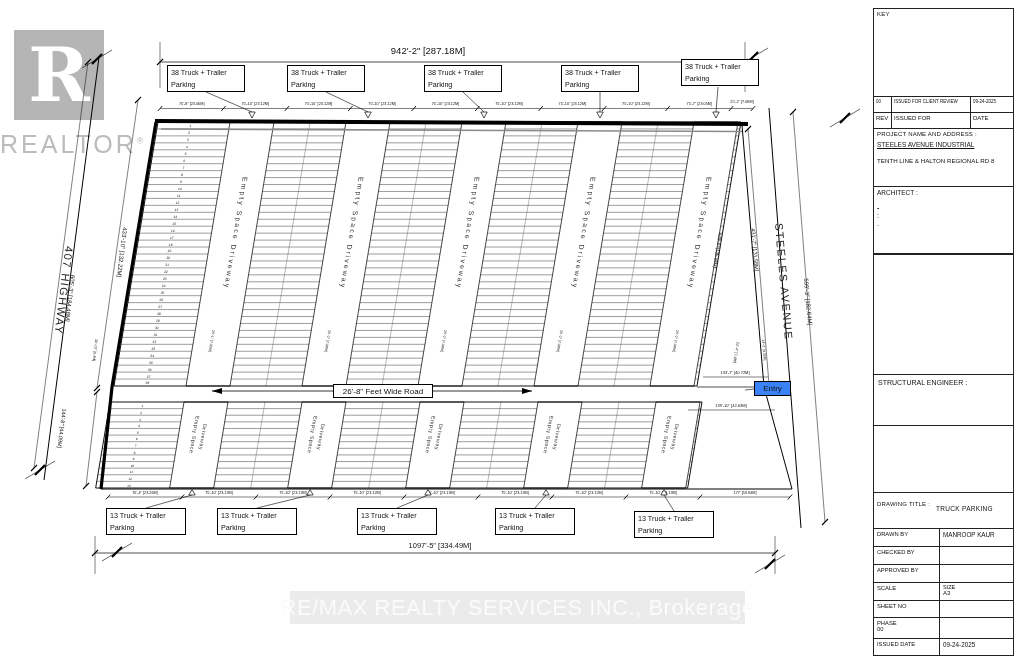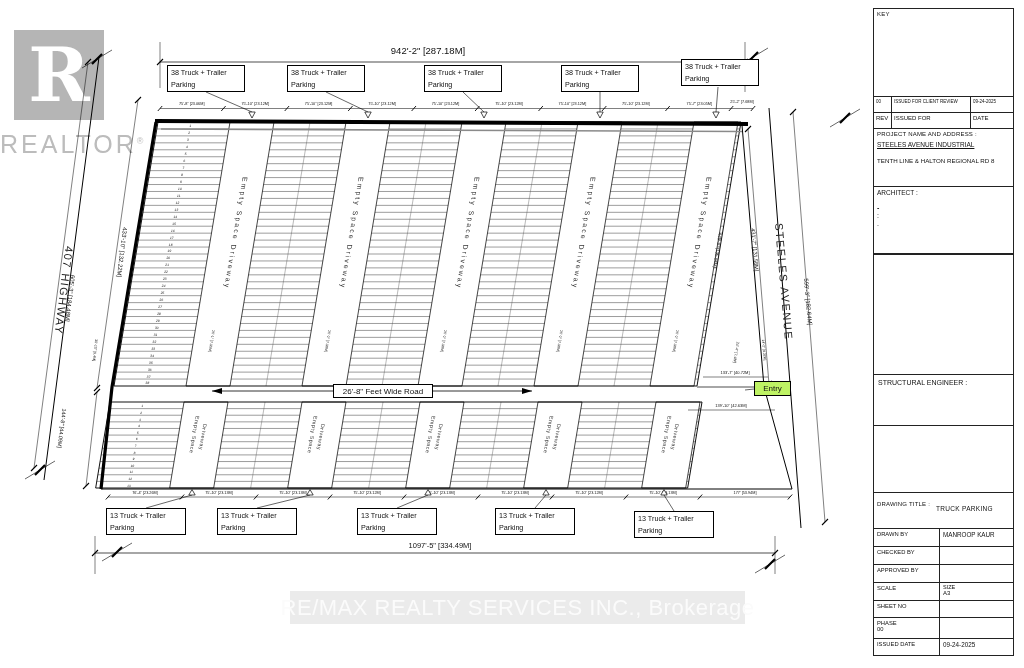--- a/index.html
+++ b/index.html
@@ -16,21 +16,21 @@
               display:flex;align-items:center;justify-content:center;}
   #remax-band span{font-size:22px;color:#fbfbfb;white-space:nowrap;letter-spacing:.5px;}
   
   .pbox{position:absolute;width:78px;height:27px;border:1px solid #000;background:#fff;
         font-size:7.2px;line-height:12px;padding:1px 0 0 3px;box-sizing:border-box;
         display:flex;flex-direction:column;}
   .pbox.b{width:80px;}
   
   #road-box{left:333px;top:384px;width:100px;height:14px;border:1.2px solid #000;background:#fff;
             font-size:8px;display:flex;align-items:center;justify-content:center;box-sizing:border-box;}
-  #entry-box{left:754px;top:381px;width:37px;height:15px;border:1.5px solid #000;background:#bef264;
+  #entry-box{left:754px;top:381px;width:37px;height:15px;border:1.5px solid #000;background:#3b82f6;
              font-size:8px;display:flex;align-items:center;justify-content:center;box-sizing:border-box;}
   
   #title-block{left:873px;top:8px;width:141px;height:648px;border:1.5px solid #222;background:#fff;
                box-sizing:border-box;display:flex;flex-direction:column;font-size:6px;}
   #title-block .sec{border-top:1px solid #222;box-sizing:border-box;position:relative;}
   #title-block .sec:first-child{border-top:none;}
   #title-block .lab{font-size:6px;letter-spacing:.2px;}
   .trow{display:flex;}
   .trow .c1{width:66px;border-right:1px solid #222;padding:2px 0 0 3px;box-sizing:border-box;font-size:5.8px;}
   .trow .c2{flex:1;padding:2px 0 0 3px;font-size:6.3px;}

